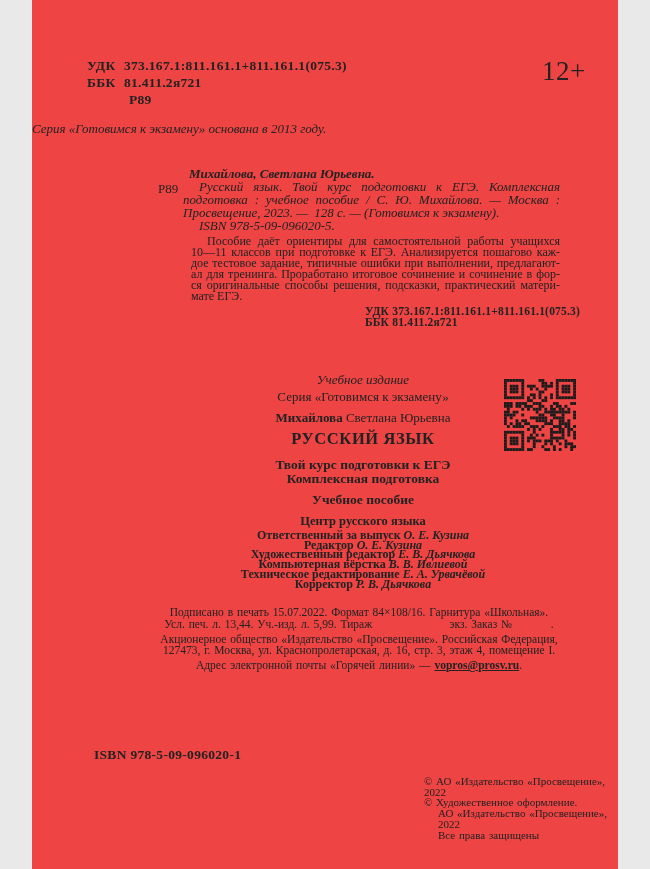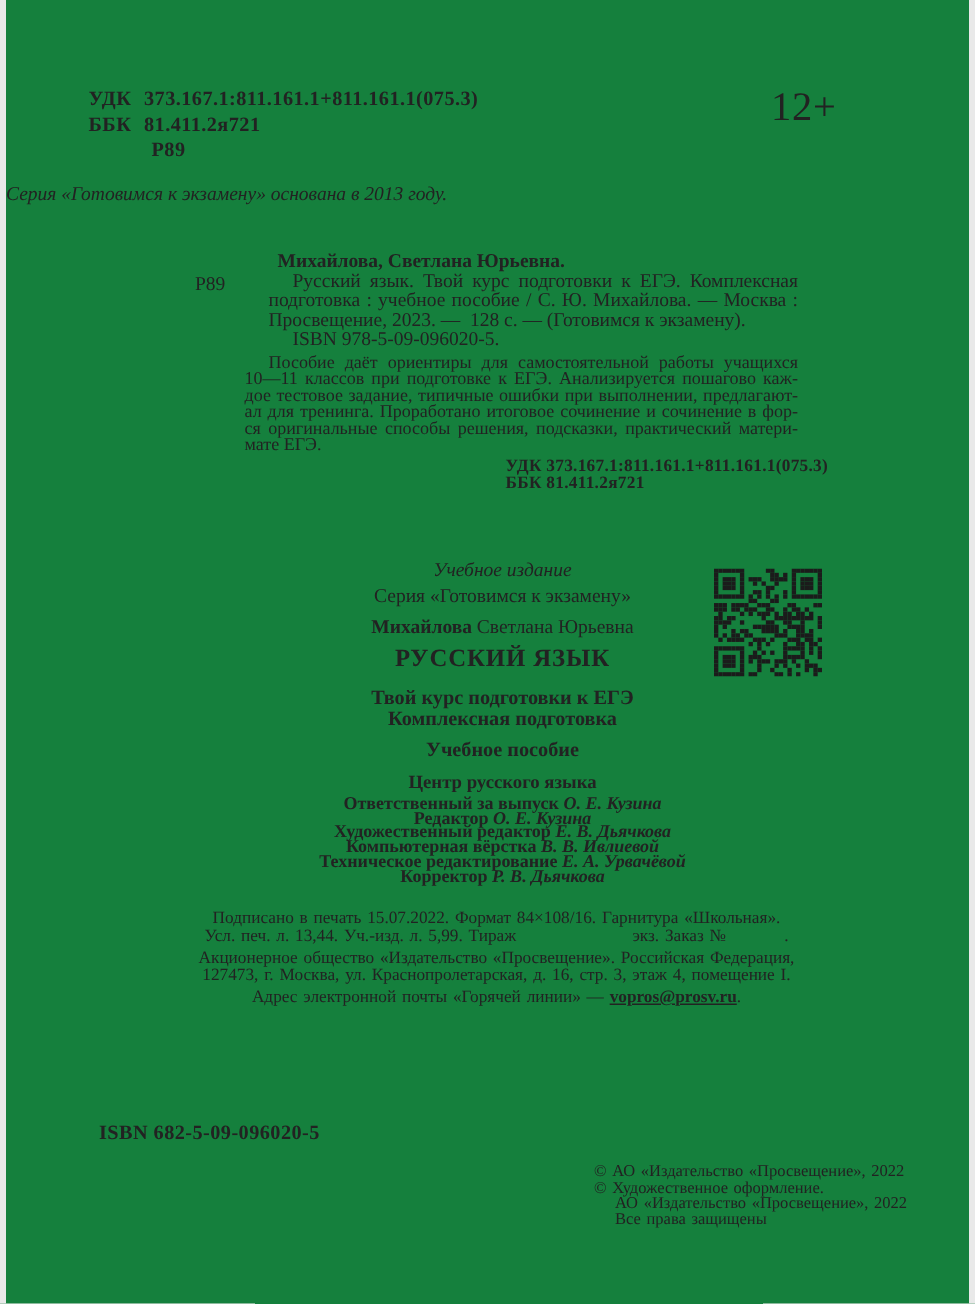--- a/index.html
+++ b/index.html
@@ -1,31 +1,31 @@
 <!DOCTYPE html>
 <html><head>
 <meta charset="utf-8">
 <style>
   html,body{margin:0;padding:0;background:#e9e9e9;}
   .page{
-    position:relative;width:642px;height:869px;margin:0 auto;
-    background:#15803d;color:#222;
+    position:relative;width:586px;height:869px;margin:0 auto;
+    background:#ef4444;color:#222;
     font-family:"Liberation Serif","DejaVu Serif",serif;
     overflow:hidden;
   }
   
   .top-codes{position:absolute;left:55px;top:57px;font-weight:bold;font-size:13.5px;line-height:17px;letter-spacing:.3px;}
   .top-codes .lbl{display:inline-block;width:37px;}
   .top-codes .p89{padding-left:42px;}
   .age{position:absolute;left:510px;top:56px;font-size:27px;letter-spacing:.5px;}
   .series-note{position:absolute;left:0;top:121px;width:616px;text-align:left;font-style:italic;font-size:13px;}
   
   .card{position:absolute;left:126px;top:167px;width:402px;font-size:13px;line-height:13px;}
   .card-code{position:absolute;left:0;top:15px;}
-  .card-body{margin-left:49px;}
+  .card-body{margin-left:25px;font-style:italic;}
   .card-author{font-weight:bold;padding-left:6px;}
   .cl{text-align:justify;}
   .cl.j{text-align-last:justify;}
   .ind{padding-left:16px;}
   .annotation{position:absolute;left:159px;top:236px;width:369px;font-size:12px;line-height:11px;}
   .annotation .al{text-align:justify;}
   .annotation .al.j{text-align-last:justify;}
   .udk-right{position:absolute;left:333px;top:306px;font-weight:bold;font-size:11.5px;line-height:10.5px;letter-spacing:.2px;}
   
   .cc{position:absolute;left:6px;width:650px;text-align:center;}
@@ -426,21 +426,21 @@
   <div class="colo colo-print">
     <div>Подписано в печать 15.07.2022. Формат 84×108/16. Гарнитура «Школьная».</div>
     <div>Усл. печ. л. 13,44. Уч.-изд. л. 5,99. Тираж&nbsp;&nbsp;&nbsp;&nbsp;&nbsp;&nbsp;&nbsp;&nbsp;&nbsp;&nbsp;&nbsp;&nbsp;&nbsp;&nbsp;&nbsp;&nbsp;&nbsp;&nbsp;&nbsp;&nbsp;экз. Заказ №&nbsp;&nbsp;&nbsp;&nbsp;&nbsp;&nbsp;&nbsp;&nbsp;&nbsp;&nbsp;.</div>
   </div>
   <div class="colo colo-pub">
     <div>Акционерное общество «Издательство «Просвещение». Российская Федерация,</div>
     <div>127473, г. Москва, ул. Краснопролетарская, д. 16, стр. 3, этаж 4, помещение I.</div>
   </div>
   <div class="colo colo-mail"><span>Адрес электронной почты «Горячей линии» — </span><span class="email">vopros@prosv.ru</span><span>.</span></div>
 
-  <div class="isbn">ISBN 682-5-09-096020-5</div>
+  <div class="isbn">ISBN 978-5-09-096020-1</div>
   <div class="copyright">
     <div>© АО «Издательство «Просвещение», 2022</div>
     <div>© Художественное оформление.</div>
     <div class="cont">АО «Издательство «Просвещение», 2022</div>
     <div class="cont">Все права защищены</div>
   </div>
 
 </div>
 
 </body></html>

